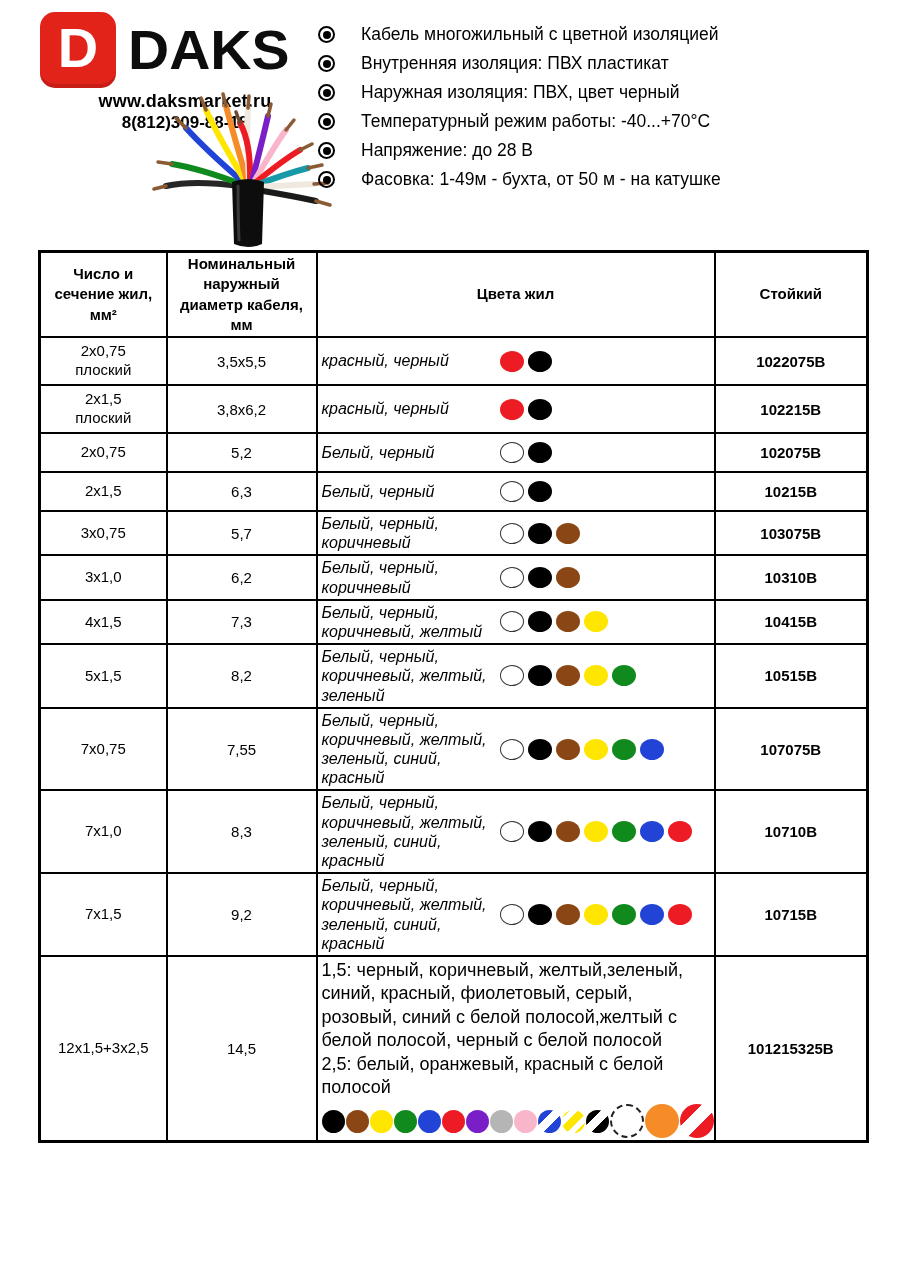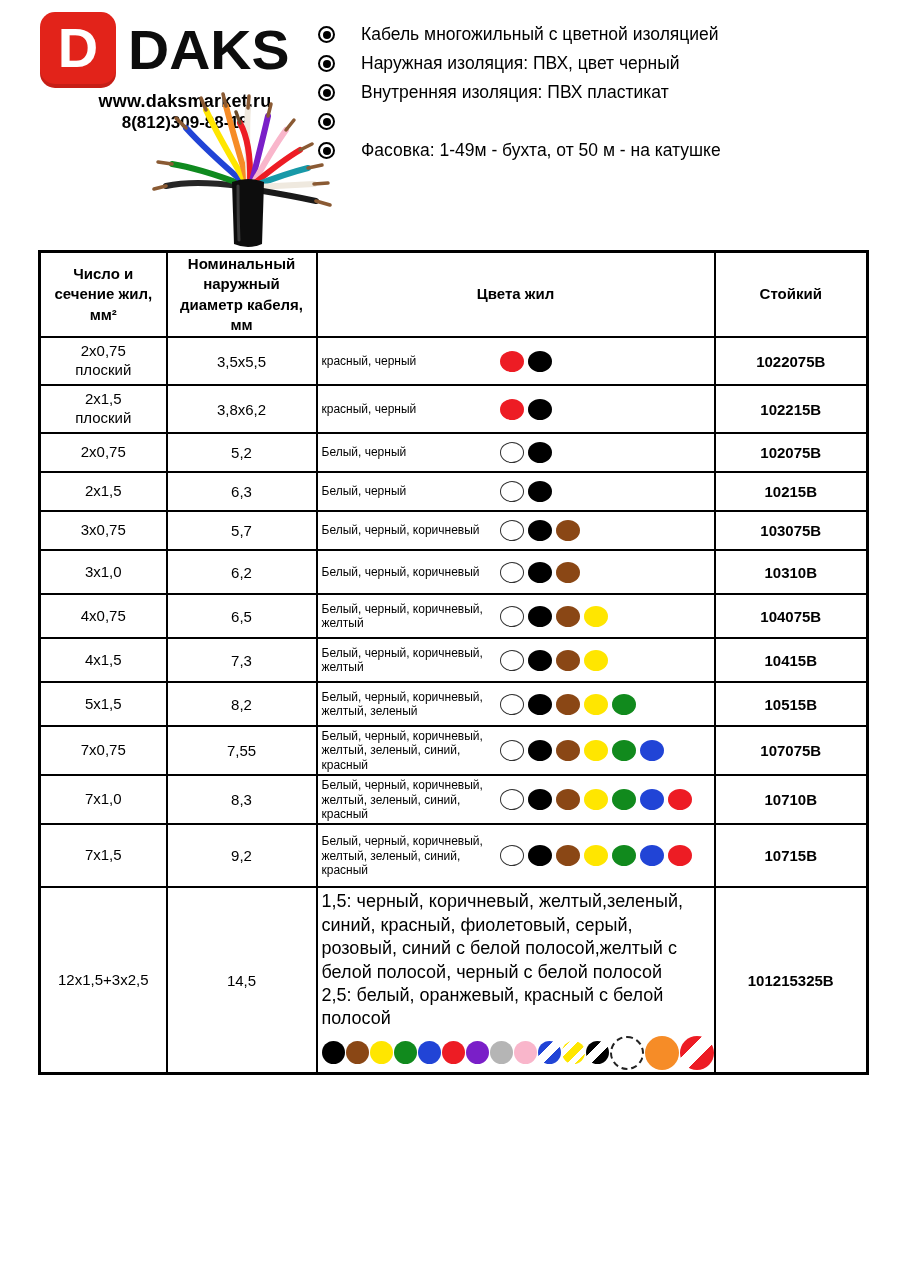--- a/index.html
+++ b/index.html
@@ -32,21 +32,21 @@
     position:absolute;left:38px;top:250px;width:828px;
     border-collapse:collapse;border:3px solid #000;table-layout:fixed;
   }
   .spec-table th,.spec-table td{border:2px solid #000;padding:1px 3px;}
   .spec-table th{font-size:15px;font-weight:700;text-align:center;height:74px;line-height:1.35;}
   td.c1{text-align:center;font-size:15px;white-space:pre-line;line-height:1.25;}
   td.c2{text-align:center;font-size:15px;}
   td.c4{text-align:center;font-size:15px;font-weight:700;}
   td.c3{padding:2px 4px;}
   .cell3{display:flex;align-items:center;}
-  .names{width:178px;flex:none;font-size:12px;line-height:1.2;}
+  .names{width:178px;flex:none;font-size:16px;line-height:1.2;font-style:italic;}
   .dots{display:flex;align-items:center;gap:4px;}
   .dot{width:24px;height:21px;border-radius:50%;flex:none;box-sizing:border-box;}
   .fulltext{font-size:18px;line-height:1.3;white-space:pre-line;}
   .dots-strip{display:flex;align-items:center;gap:1px;margin-top:5px;}
   .dots-strip .dot{width:23px;height:23px;}
   .dots-strip .dot.big{width:34px;height:34px;}
   
   .spec-table tbody tr:nth-child(-n+2) td{height:42px;}
   .spec-table tbody tr:nth-child(n+3):nth-child(-n+5) td{height:33px;}
   .spec-table tbody tr:nth-child(n+6):nth-child(-n+11) td{height:38px;}
@@ -105,28 +105,33 @@
 </svg>
 </div>
 
 <ul class="features">
     <li>
       <span class="f-icon"></span>
       <span>Кабель многожильный с цветной изоляцией</span>
     </li>
     <li>
       <span class="f-icon"></span>
+      <span>Внутренняя изоляция: ПВХ пластикат</span>
+    </li>
+    <li>
+      <span class="f-icon"></span>
       <span>Наружная изоляция: ПВХ, цвет черный</span>
     </li>
     <li>
       <span class="f-icon"></span>
-      <span>Внутренняя изоляция: ПВХ пластикат</span>
-    </li>
-    <li>
-      <span class="f-icon"></span>
+      <span>Температурный режим работы: -40...+70°C</span>
+    </li>
+    <li>
+      <span class="f-icon"></span>
+      <span>Напряжение: до 28 В</span>
     </li>
     <li>
       <span class="f-icon"></span>
       <span>Фасовка: 1-49м - бухта, от 50 м - на катушке</span>
     </li>
   </ul>
 
 <table class="spec-table">
   <colgroup>
       <col style="width:127px">
@@ -223,36 +228,20 @@
           <div class="cell3">
             <div class="names">Белый, черный, коричневый</div>
             <div class="dots">
               <span class="dot" style="background: rgb(255, 255, 255); border: 1.5px solid rgb(51, 51, 51);"></span>
               <span class="dot" style="background: rgb(0, 0, 0);"></span>
               <span class="dot" style="background: rgb(138, 71, 21);"></span>
             </div>
           </div>
         </td>
         <td class="c4">10310В</td>
-      </tr>
-      <tr>
-        <td class="c1">4х0,75</td>
-        <td class="c2">6,5</td>
-        <td class="c3">
-          <div class="cell3">
-            <div class="names">Белый, черный, коричневый, желтый</div>
-            <div class="dots">
-              <span class="dot" style="background: rgb(255, 255, 255); border: 1.5px solid rgb(51, 51, 51);"></span>
-              <span class="dot" style="background: rgb(0, 0, 0);"></span>
-              <span class="dot" style="background: rgb(138, 71, 21);"></span>
-              <span class="dot" style="background: rgb(255, 230, 0);"></span>
-            </div>
-          </div>
-        </td>
-        <td class="c4">104075В</td>
       </tr>
       <tr>
         <td class="c1">4х1,5</td>
         <td class="c2">7,3</td>
         <td class="c3">
           <div class="cell3">
             <div class="names">Белый, черный, коричневый, желтый</div>
             <div class="dots">
               <span class="dot" style="background: rgb(255, 255, 255); border: 1.5px solid rgb(51, 51, 51);"></span>
               <span class="dot" style="background: rgb(0, 0, 0);"></span>

